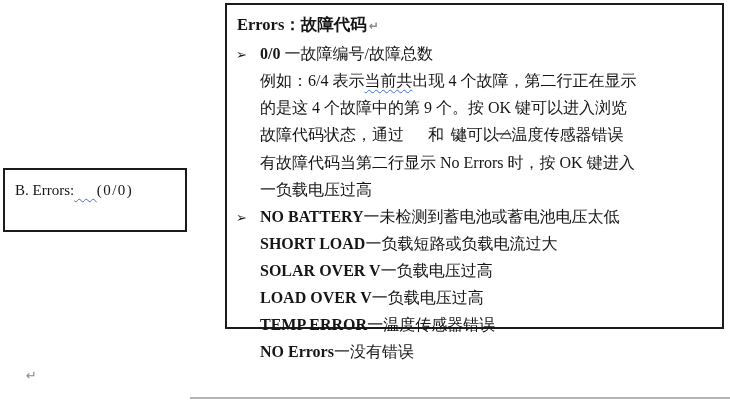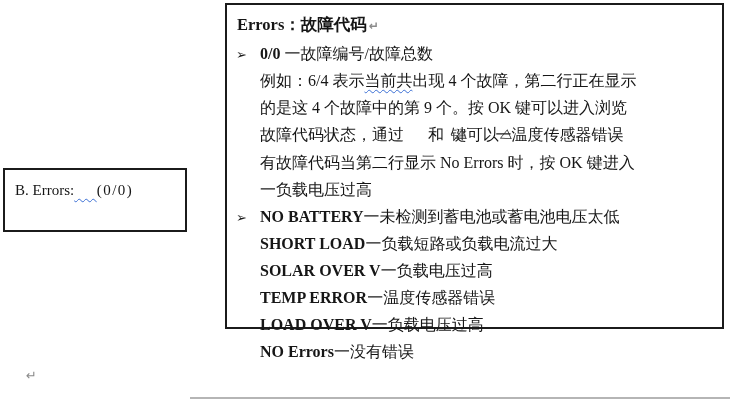--- a/index.html
+++ b/index.html
@@ -135,25 +135,25 @@
 
   <div class="rb-line">
     <span class="b">SHORT LOAD</span><span>一负载短路或负载电流过大</span>
   </div>
 
   <div class="rb-line">
     <span class="b">SOLAR OVER V</span><span>一负载电压过高</span>
   </div>
 
   <div class="rb-line">
-    <span class="b">TEMP ERROR</span><span>一温度传感器错误</span>
+    <span class="b">LOAD OVER V</span><span>一负载电压过高</span>
   </div>
 
   <div class="rb-line">
-    <span class="b">LOAD OVER V</span><span>一负载电压过高</span>
+    <span class="b">TEMP ERROR</span><span>一温度传感器错误</span>
   </div>
 
 
   <div class="rb-line">
     <span class="b">NO Errors</span><span>一没有错误</span>
   </div>
 
 </div>
 
 <span class="page-ret">↵</span>

